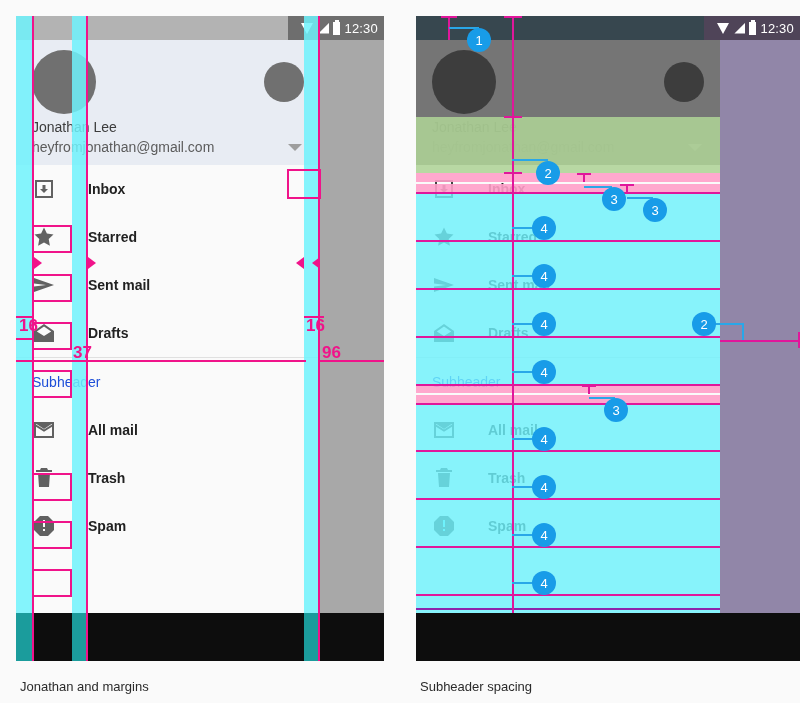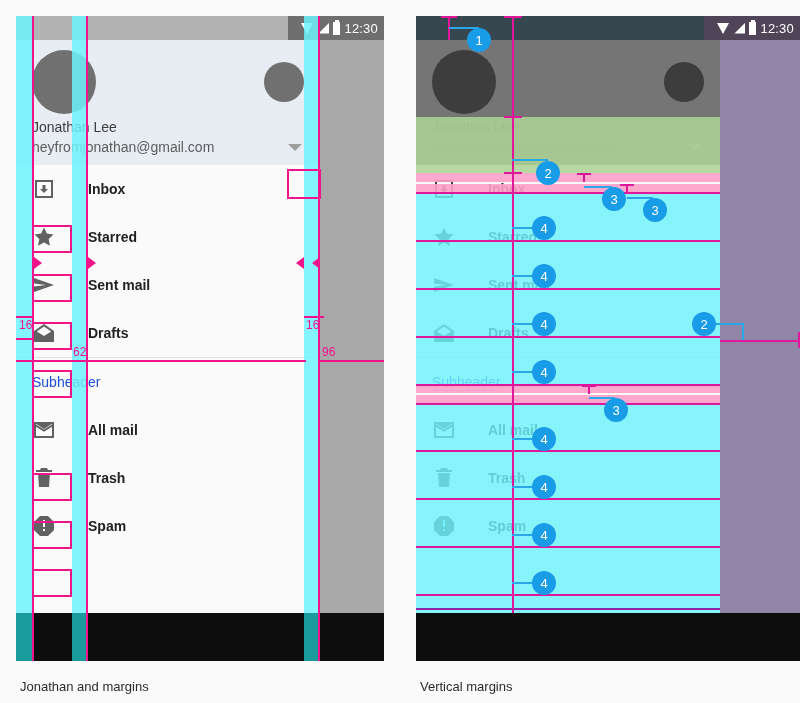--- a/index.html
+++ b/index.html
@@ -74,21 +74,21 @@
 
   .navbar{position:absolute;left:0;bottom:0;width:100%;height:48px;background:#0d0d0d;}
 
   
   .ovl{position:absolute;left:0;top:0;width:100%;height:100%;pointer-events:none;}
   .cyanband{position:absolute;background:#6ef2fb;opacity:.85;}
   .cyanband.over-dark{background:#1b9c9c;opacity:1;}
   .pinkline-v{position:absolute;width:2px;background:#f0138a;}
   .pinkline-h{position:absolute;height:2px;background:#f0138a;}
   .pbox{position:absolute;border:2px solid #f0138a;box-sizing:border-box;}
-  .klabel{position:absolute;color:#f0138a;font-size:12px;line-height:11px;font-weight:400;}
+  .klabel{position:absolute;color:#f0138a;font-size:17px;line-height:11px;font-weight:700;}
   .tri-r{position:absolute;width:0;height:0;border-top:6px solid transparent;border-bottom:6px solid transparent;border-left:8px solid #f0138a;}
   .tri-l{position:absolute;width:0;height:0;border-top:6px solid transparent;border-bottom:6px solid transparent;border-right:8px solid #f0138a;}
 
   
   .hl-cyan{position:absolute;background:#6ef2fb;opacity:.82;}
   .hl-green{position:absolute;background:#aed396;opacity:.88;}
   .hl-pink{position:absolute;background:#ff9ec9;opacity:.9;}
   .mag-h{position:absolute;height:2px;background:#e0179b;}
   .mag-v{position:absolute;width:2px;background:#e0179b;}
   .purple-h{position:absolute;height:2px;background:#8e24aa;}
@@ -227,21 +227,21 @@
         <div class="pbox" style="left:16px;top:457px;width:40px;height:28px;"></div>
         <div class="pbox" style="left:16px;top:505px;width:40px;height:28px;"></div>
         <div class="pbox" style="left:16px;top:553px;width:40px;height:28px;"></div>
         <div class="pbox" style="left:271px;top:153px;width:34px;height:30px;"></div>
 
         <div class="pinkline-h" style="left:0px;top:300px;width:18px;"></div>
         <div class="pinkline-h" style="left:0px;top:322px;width:18px;"></div>
         <div class="klabel" style="left:3px;top:304px;">16</div>
 
         <div class="pinkline-h" style="left:0px;top:344px;width:290px;"></div>
-        <div class="klabel" style="left:57px;top:331px;">62</div>
+        <div class="klabel" style="left:57px;top:331px;">37</div>
 
         <div class="pinkline-h" style="left:288px;top:300px;width:20px;"></div>
         <div class="klabel" style="left:290px;top:304px;">16</div>
 
         <div class="pinkline-h" style="left:302px;top:344px;width:66px;"></div>
         <div class="klabel" style="left:306px;top:331px;">96</div>
 
         <div class="tri-r" style="left:18px;top:241px;"></div>
         <div class="tri-r" style="left:72px;top:241px;"></div>
         <div class="tri-l" style="left:280px;top:241px;"></div>
@@ -434,15 +434,15 @@
         <div class="lead-v" style="left:326px;top:307px;height:18px;"></div>
         <div class="mag-h" style="left:304px;top:324px;width:80px;"></div>
         <div class="mag-v" style="left:382px;top:316px;height:16px;"></div>
         <div class="bubble" style="left:276px;top:296px;">2</div>
       </div>
 
     </div>
   </div>
 
   <div class="caption" style="left:20px;top:679px;">Jonathan and margins</div>
-  <div class="caption" style="left:420px;top:679px;">Vertical margins</div>
+  <div class="caption" style="left:420px;top:679px;">Subheader spacing</div>
 
 </div>
 
 </body></html>

